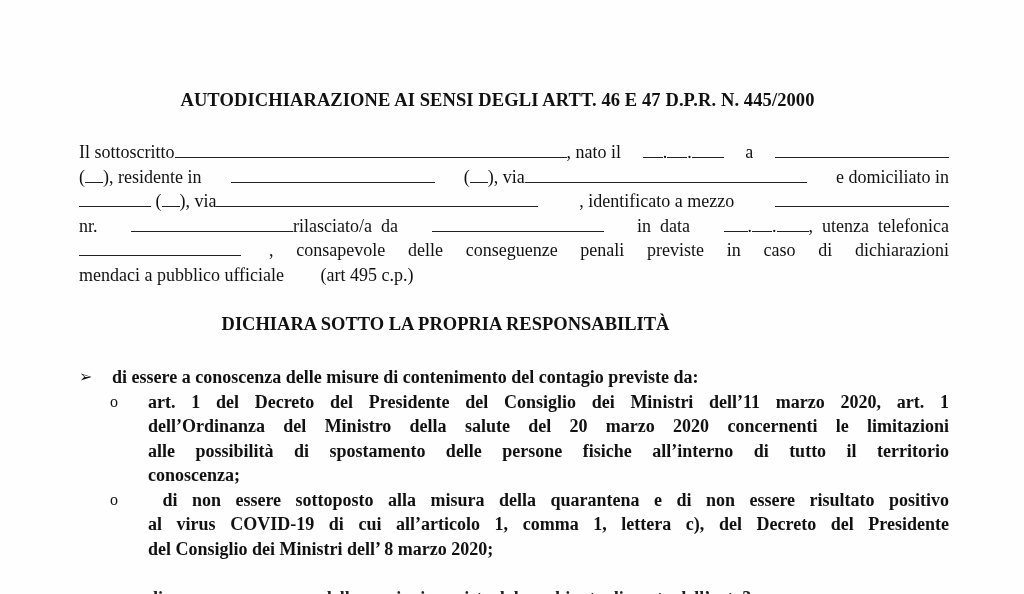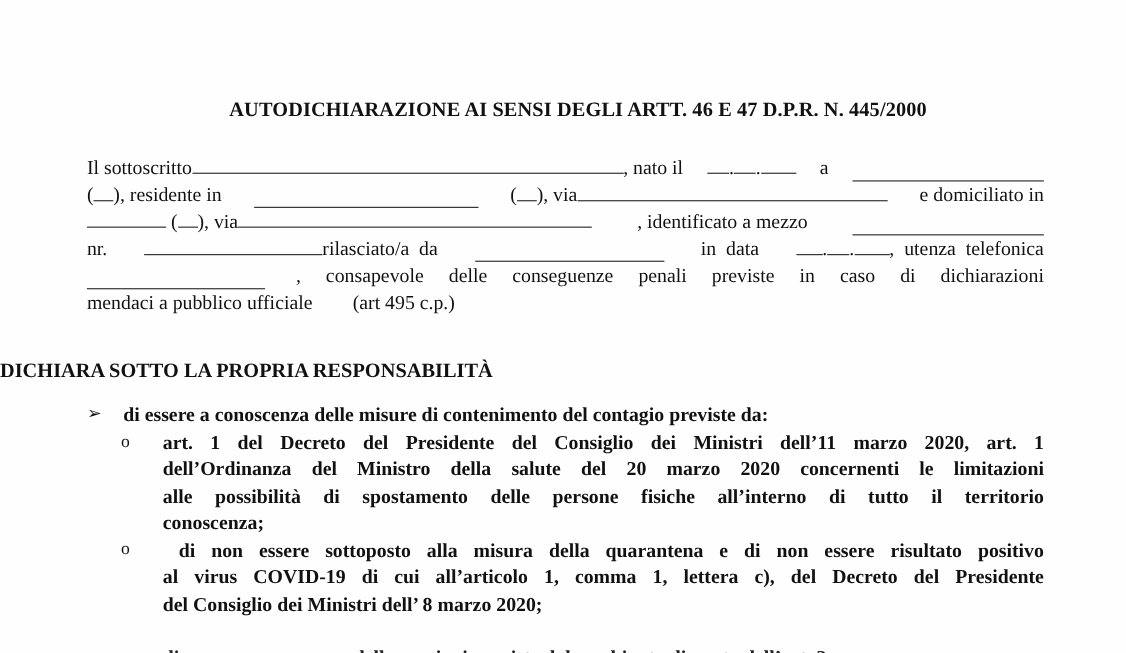--- a/index.html
+++ b/index.html
@@ -24,52 +24,51 @@
       overflow: hidden;
     }
     .title {
       position: absolute;
       left: 0; width: 995px;
       top: 90px;
       text-align: center;
       font-weight: bold;
       font-size: 18.5px;
       letter-spacing: 0.1px;
-      padding-left: 28px;
     }
     .form-para {
       position: absolute;
       left: 79px;
       top: 140px;
       width: 870px;
       font-size: 18px;
       line-height: 24.5px;
     }
     .line {
       display: flex;
       justify-content: space-between;
       white-space: pre;
       height: 24.5px;
-      align-items: flex-end;
     }
     .line.last {
       justify-content: flex-start;
       gap: 32px;
     }
     .blank {
       display: inline-block;
       border-bottom: 1px solid #222;
       height: 17px;
       vertical-align: baseline;
     }
     .b { font-weight: normal; }
     .subtitle {
       position: absolute;
       left: 0; width: 891px;
-      top: 328px;
+      top: 314px;
+      text-align: center;
       font-weight: bold;
       font-size: 18.5px;
     }
     .decl {
       position: absolute;
       left: 79px;
       top: 365px;
       width: 870px;
       font-size: 18px;
       font-weight: bold;

